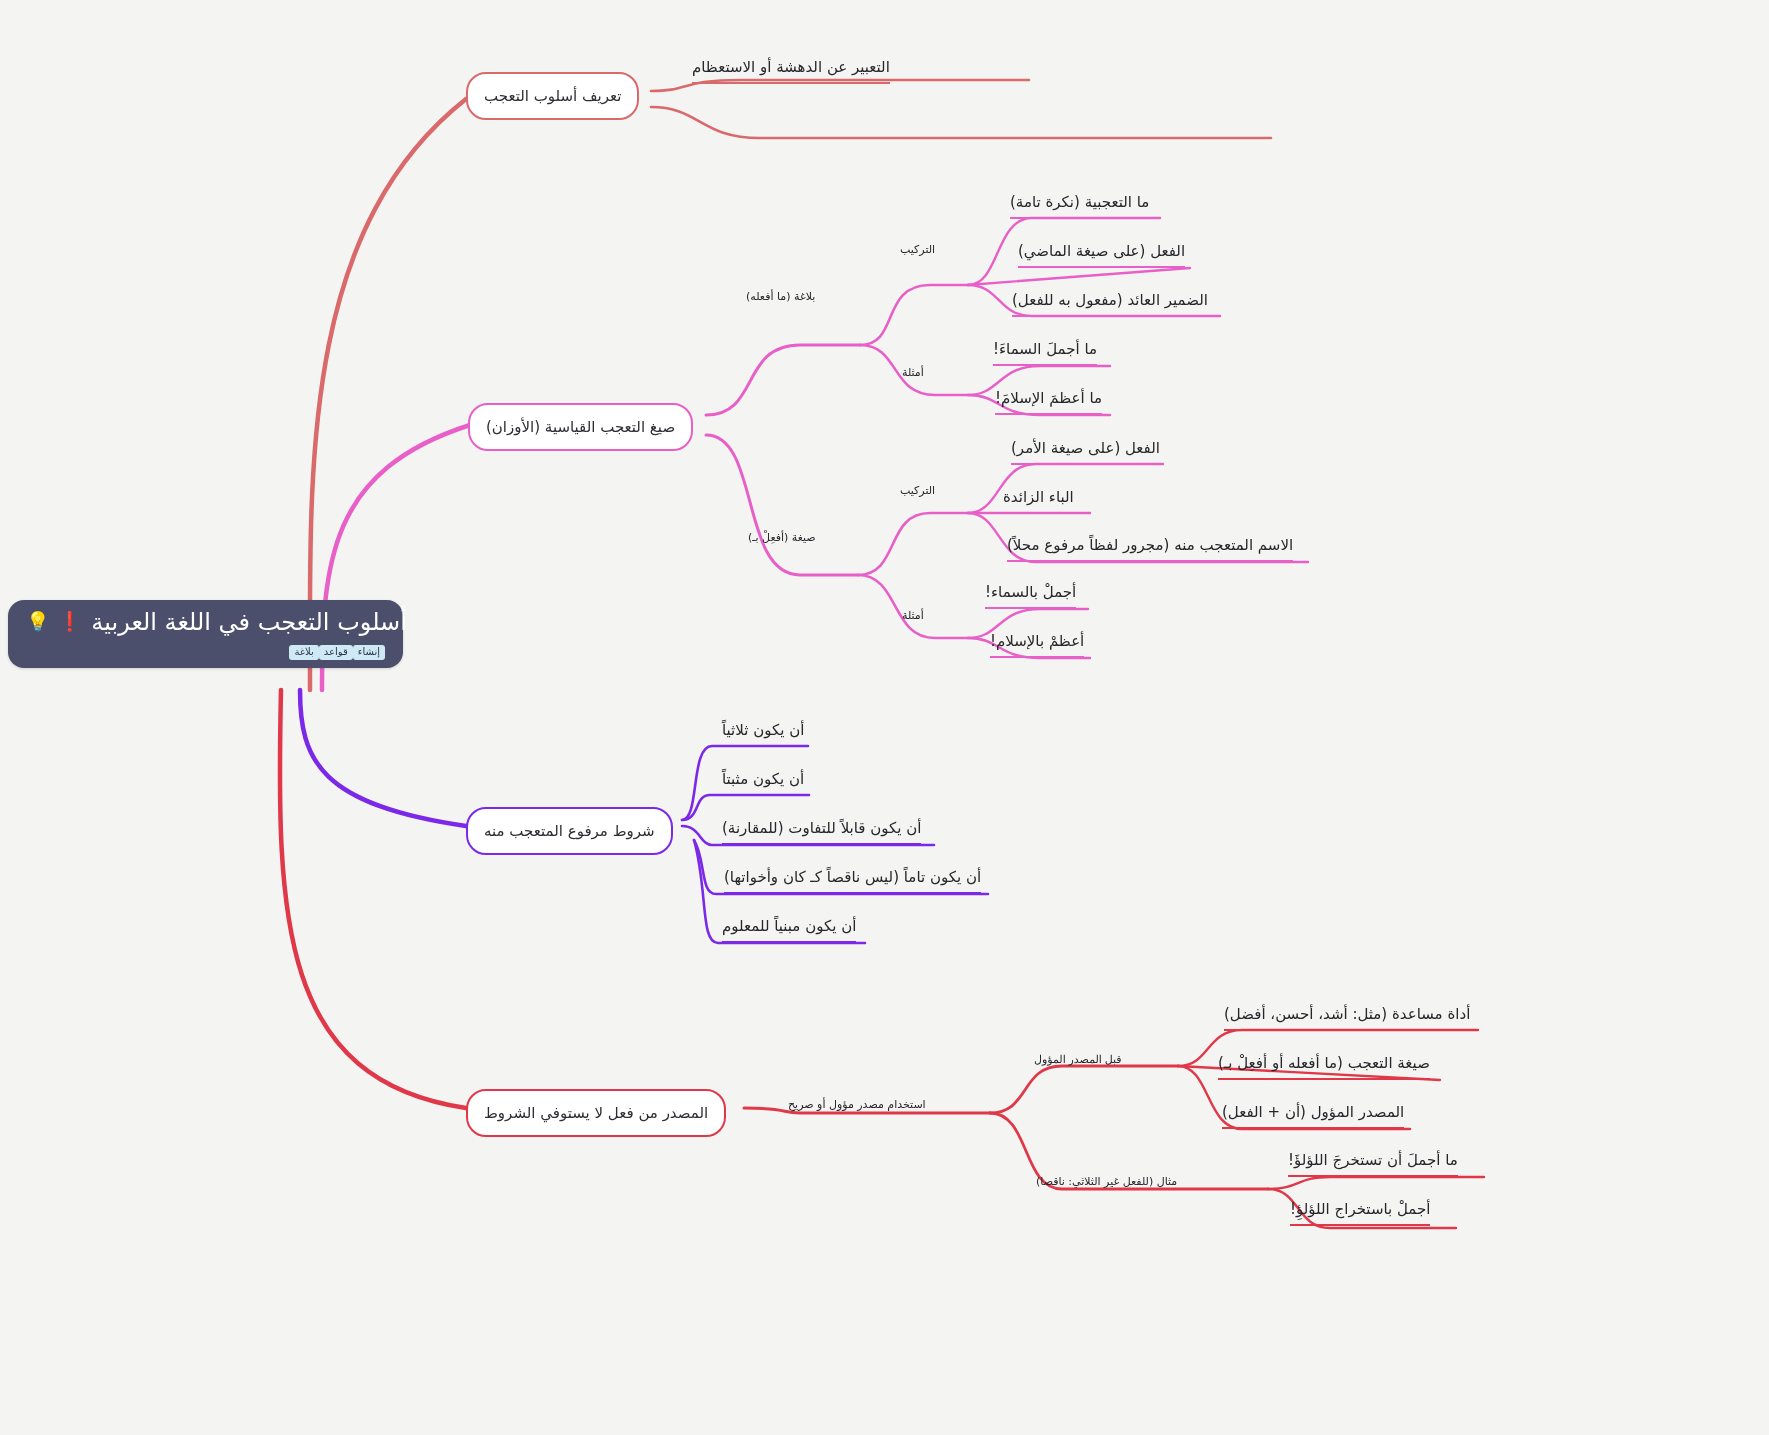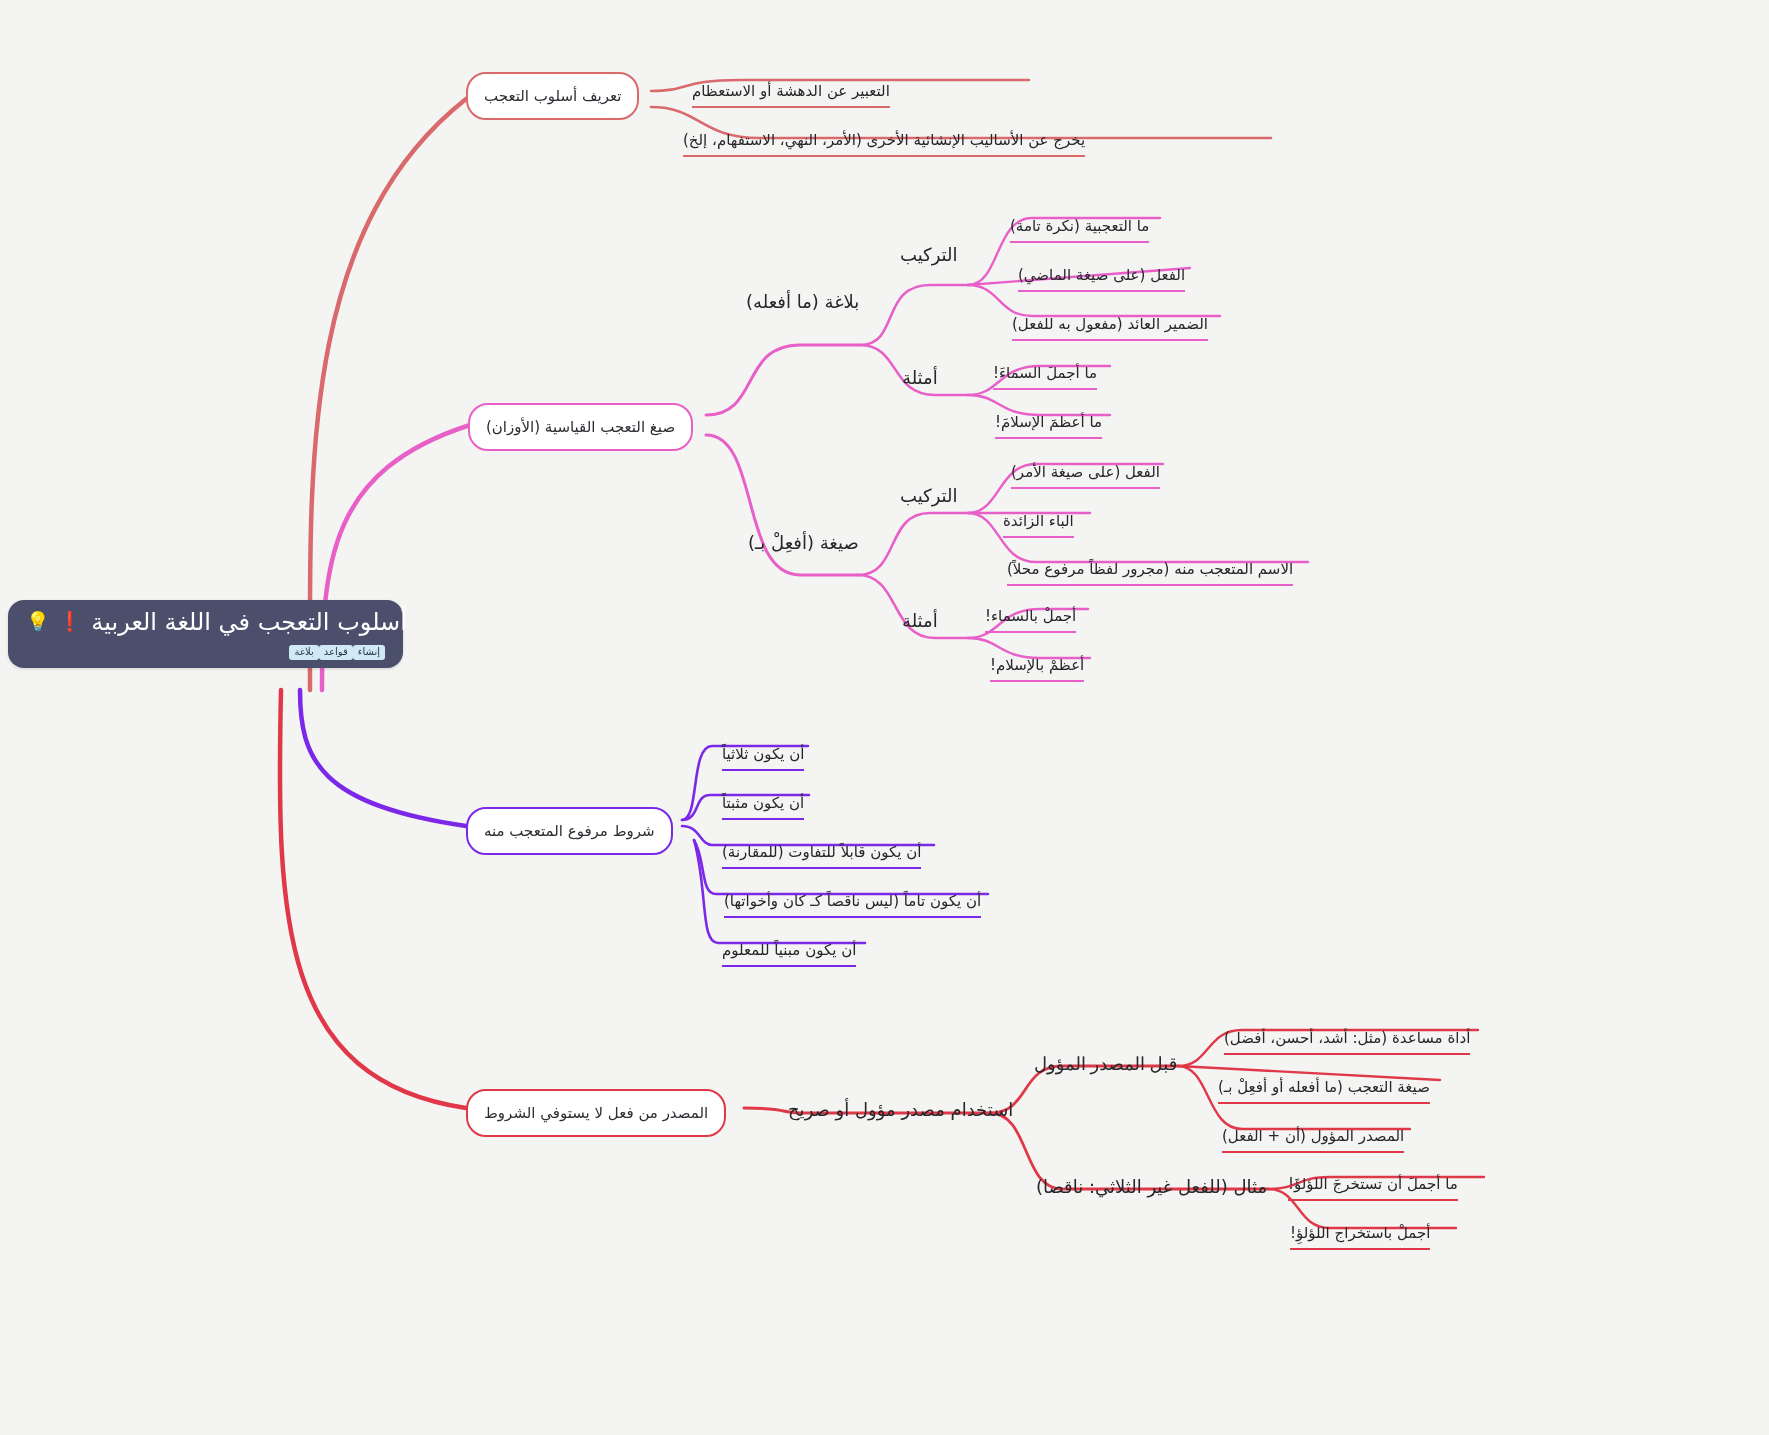--- a/index.html
+++ b/index.html
@@ -109,27 +109,26 @@
     position: absolute;
     font-size: 15px;
     color: #26262b;
     white-space: nowrap;
     padding-bottom: 5px;
     line-height: 1.35;
     text-align: right;
   }
   .leaf-node.underlined {
     border-bottom: 2.2px solid #cf6060;
-    margin-top: 24px;
   }
 
   
   .mid-node {
     position: absolute;
-    font-size: 18px;
+    font-size: 11px;
     color: #26262b;
     white-space: nowrap;
     line-height: 1.35;
     text-align: right;
   }
 </style>
 </head>
 <body>
 
 <div id="canvas">
@@ -198,23 +197,20 @@
       <span class="root-tag">إنشاء</span>
     </div>
   </div>
 
   <div class="branch-node" style="left:466px; top:72px; border-color:#d9696b;">
     <span>تعريف أسلوب التعجب</span>
   </div>
   <div class="leaf-node underlined" style="left:692px; top:57px; border-bottom-color:#d9696b;">
     <span>التعبير عن الدهشة أو الاستعظام</span>
   </div>
-  <div class="leaf-node underlined" style="left:683px; top:106px; border-bottom-color:#d9696b;">
-    <span>يخرج عن الأساليب الإنشائية الأخرى (الأمر، النهي، الاستفهام، إلخ)</span>
-  </div>
 
   <div class="branch-node" style="left:468px; top:403px; border-color:#e85fc8;">
     <span>صيغ التعجب القياسية (الأوزان)</span>
   </div>
 
   <div class="mid-node" style="left:746px; top:290px;">
     <span>بلاغة (ما أفعله)</span>
   </div>
   <div class="mid-node" style="left:900px; top:243px;">
     <span>التركيب</span>

